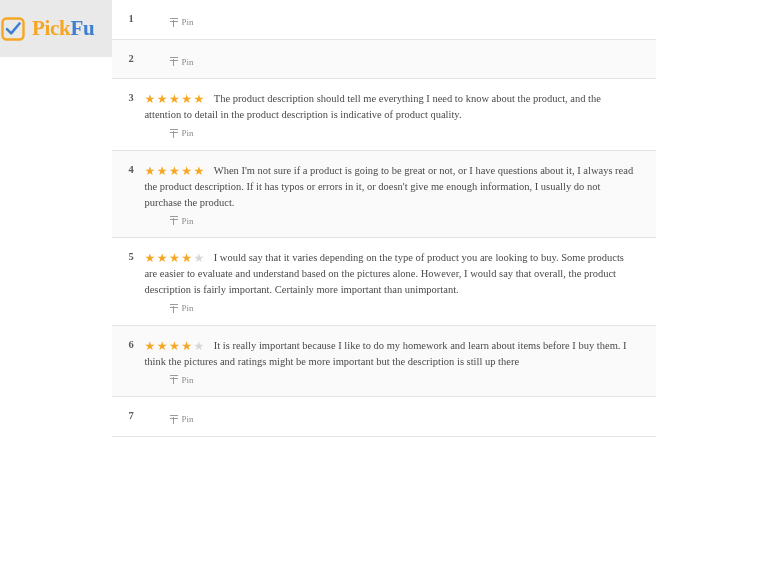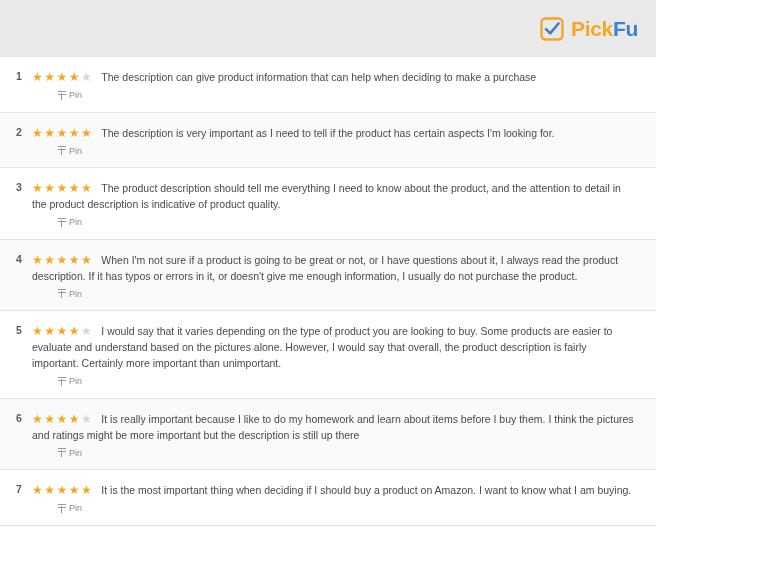--- a/index.html
+++ b/index.html
@@ -13,21 +13,22 @@
     background: #ffffff;
     font-family: "Liberation Sans", sans-serif;
     color: #4a4a4a;
   }
   .page {
     width: 656px;
     height: 576px;
     position: relative;
     background: #ffffff;
     display: flex;
-    flex-direction: column;
+    flex-direction: row;
+    font-family: Liberation Serif, serif;
   }
   
   .header {
     height: 57px;
     background: #e9e9e9;
     display: flex;
     align-items: center;
     justify-content: flex-end;
     padding-right: 18px;
     box-sizing: border-box;
@@ -152,39 +153,33 @@
       </span>
       <span class="logo-text"><span class="logo-pick">Pick</span><span class="logo-fu">Fu</span></span>
     </div>
   </div>
 
   <div class="list">
 
     <div class="row">
       <div class="row-num">1</div>
       <div class="row-body">
-        <div class="row-main">
-          <span class="stars"><span class="star-on">★</span><span class="star-on">★</span><span class="star-on">★</span><span class="star-on">★</span><span class="star-off">★</span></span><span class="comment">The description can give product information that can help when deciding to make a purchase</span>
-        </div>
         <div class="pin">
           <span class="pin-icon">
               <span class="pin-head"></span>
               <span class="pin-needle"></span>
             </span>
           <span>Pin</span>
         </div>
       </div>
     </div>
 
     <div class="row alt">
       <div class="row-num">2</div>
       <div class="row-body">
-        <div class="row-main">
-          <span class="stars"><span class="star-on">★</span><span class="star-on">★</span><span class="star-on">★</span><span class="star-on">★</span><span class="star-on">★</span></span><span class="comment">The description is very important as I need to tell if the product has certain aspects I'm looking for.</span>
-        </div>
         <div class="pin">
           <span class="pin-icon">
               <span class="pin-head"></span>
               <span class="pin-needle"></span>
             </span>
           <span>Pin</span>
         </div>
       </div>
     </div>
 
@@ -248,23 +243,20 @@
               <span class="pin-needle"></span>
             </span>
           <span>Pin</span>
         </div>
       </div>
     </div>
 
     <div class="row">
       <div class="row-num">7</div>
       <div class="row-body">
-        <div class="row-main">
-          <span class="stars"><span class="star-on">★</span><span class="star-on">★</span><span class="star-on">★</span><span class="star-on">★</span><span class="star-on">★</span></span><span class="comment">It is the most important thing when deciding if I should buy a product on Amazon. I want to know what I am buying.</span>
-        </div>
         <div class="pin">
           <span class="pin-icon">
               <span class="pin-head"></span>
               <span class="pin-needle"></span>
             </span>
           <span>Pin</span>
         </div>
       </div>
     </div>
 

